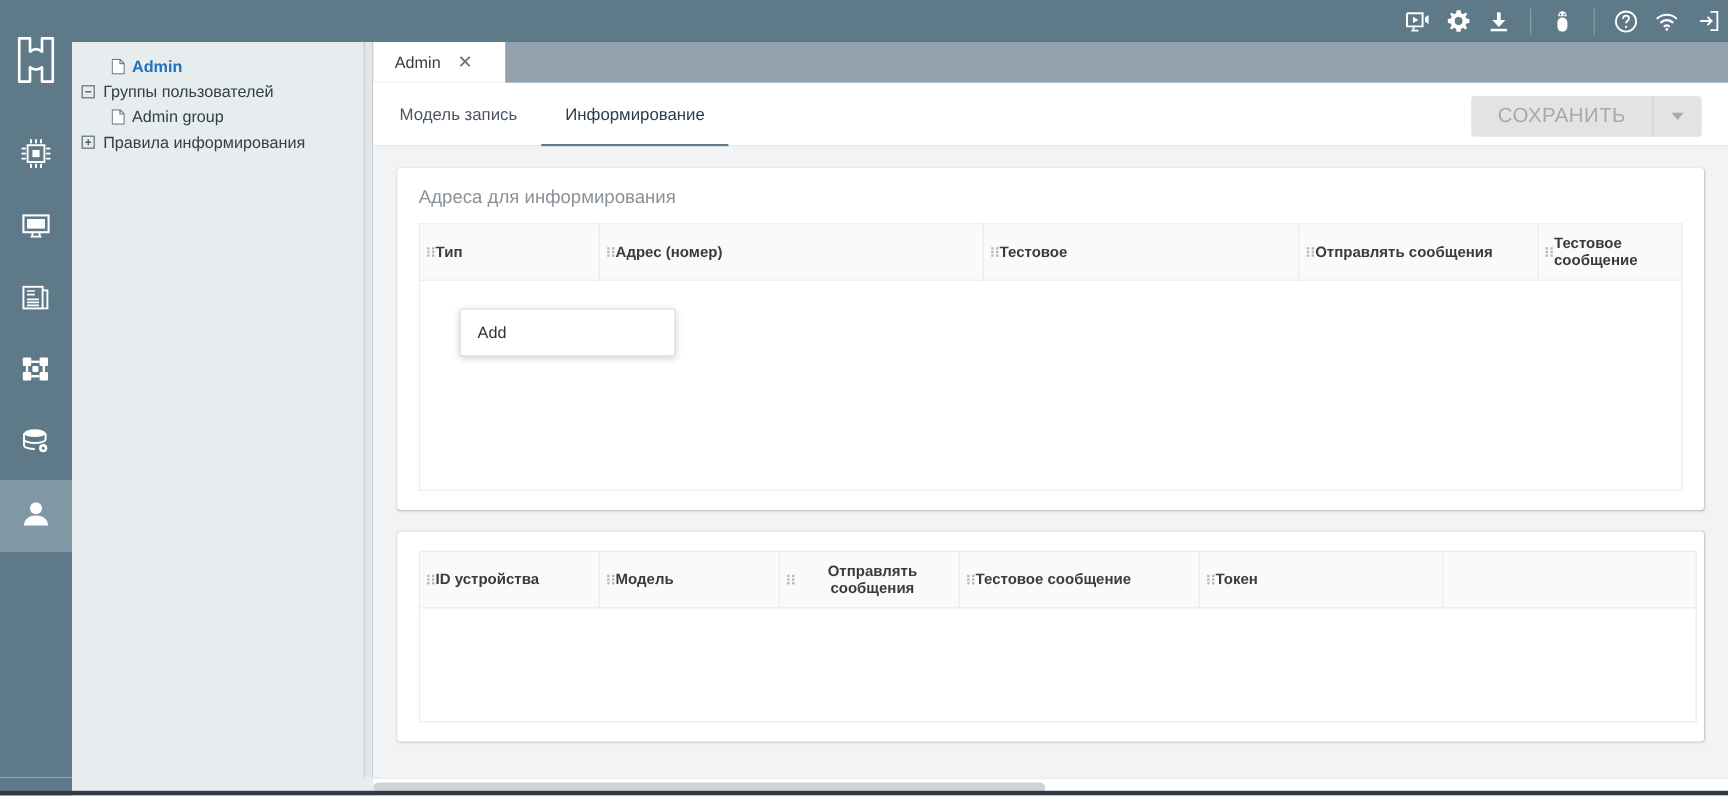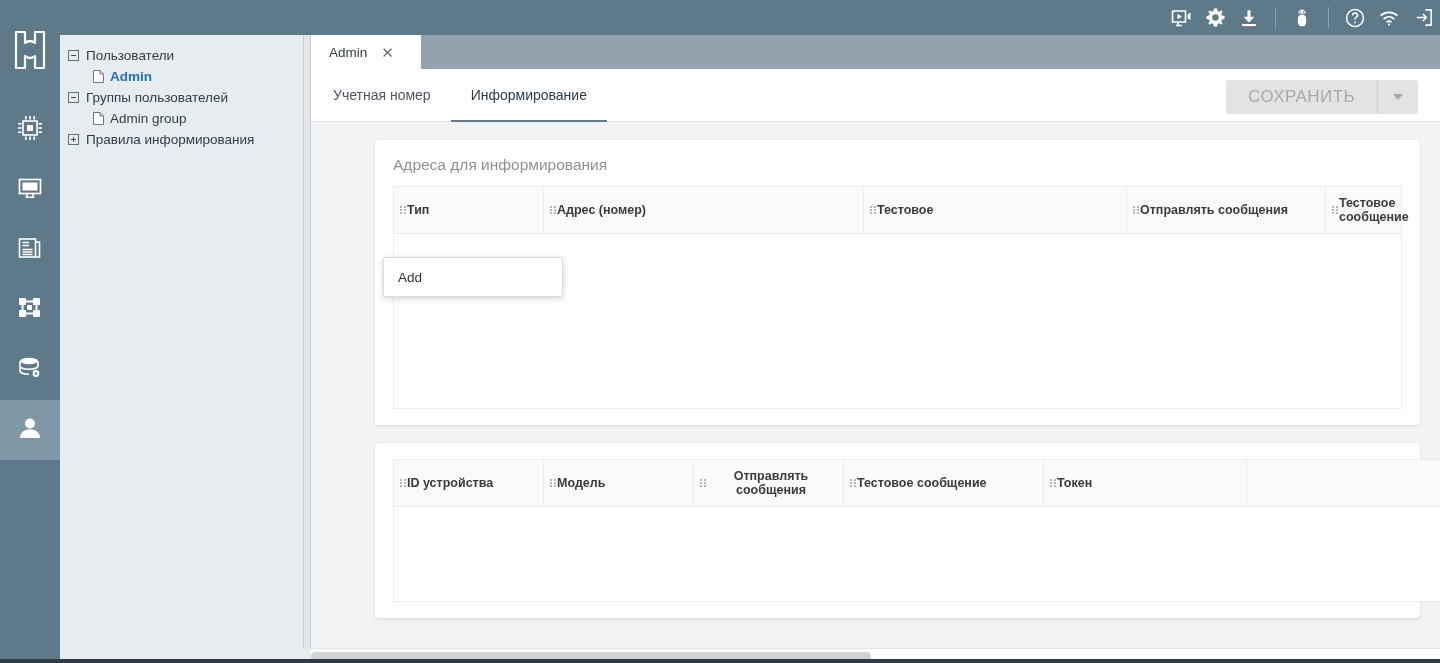--- a/index.html
+++ b/index.html
@@ -228,21 +228,20 @@
     padding: 18px 20px 0 20px;
     overflow: hidden;
   }
 
   .card {
     background: #ffffff;
     border-radius: 3px;
     box-shadow: 0 1px 3px rgba(0,0,0,0.10), 0 0 1px rgba(0,0,0,0.12);
     padding: 16px 18px 16px 18px;
     margin-bottom: 18px;
-    margin-left: 44px;
   }
   .card-title {
     font-size: 15.5px;
     color: #8a9197;
     margin: 0 0 12px 0;
     font-weight: normal;
   }
 
   
   .grid {
@@ -488,24 +487,20 @@
           <path d="M13 3 L19 3 L19 19 L13 19"></path>
           <path d="M4 11 L14 11 M10.4 7.4 L14 11 L10.4 14.6"></path>
         </svg>
       </div>
     </div>
   </div>
 
   <div class="tree-panel">
     <div class="tree">
 
-      <div class="tree-row">
-        <span class="toggle"></span>
-        <span class="tree-label">Пользователи</span>
-      </div>
 
       <div class="tree-row indent">
         <span class="doc-ico">
           <svg width="11" height="13" viewBox="0 0 11 13" fill="#ffffff" stroke="#6c7b85" stroke-width="1">
             <path d="M0.5 0.5 L7 0.5 L10.5 4 L10.5 12.5 L0.5 12.5 Z"></path>
             <path d="M7 0.5 L7 4 L10.5 4" fill="none"></path>
           </svg>
         </span>
         <span class="tree-label link">Admin</span>
       </div>
@@ -540,21 +535,21 @@
     <div class="tabstrip">
       <div class="tab">
         <span>Admin</span>
         <span class="tab-close">✕</span>
       </div>
     </div>
 
     <div class="pagebar">
       <div class="subtabs">
         <div class="subtab">
-          <span>Учетная номер</span>
+          <span>Модель запись</span>
         </div>
         <div class="subtab active">
           <span>Информирование</span>
         </div>
       </div>
 
       <div class="save-wrap">
         <div class="save-btn">СОХРАНИТЬ</div>
         <div class="save-caret">
           <span class="caret"></span>

